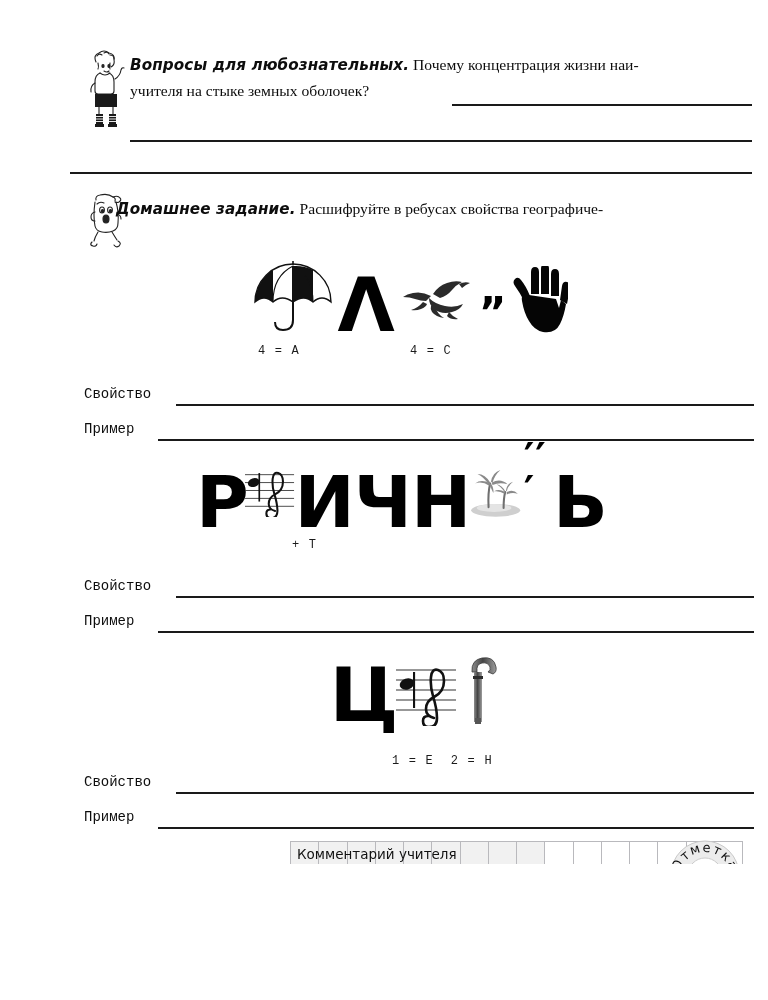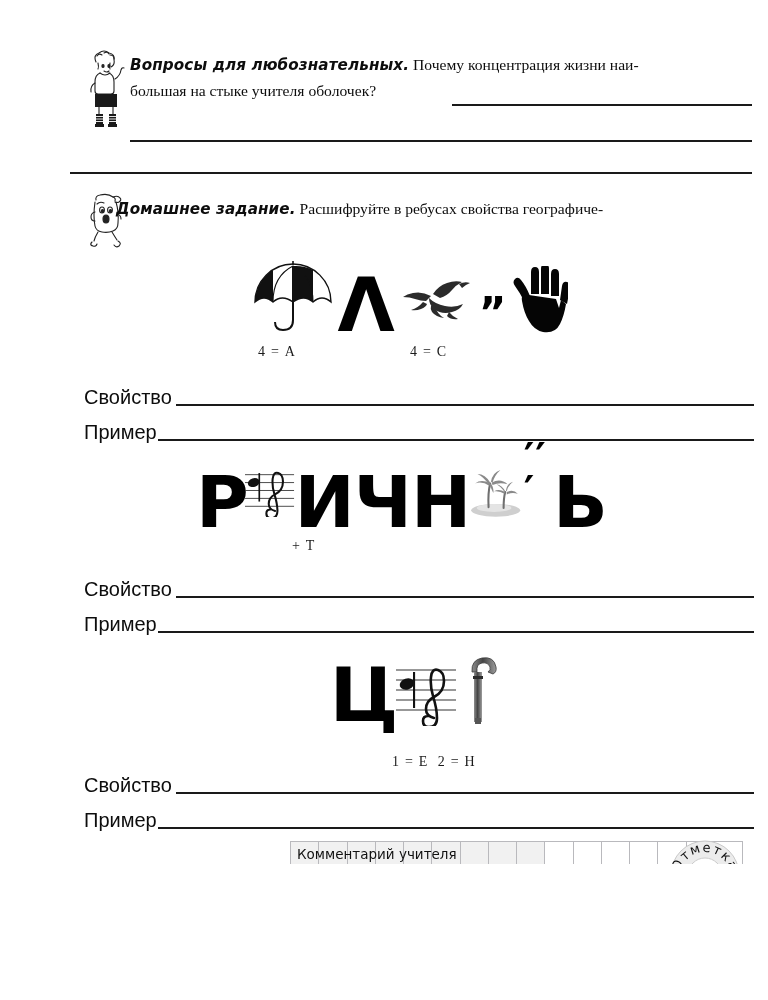--- a/index.html
+++ b/index.html
@@ -56,32 +56,32 @@
     justify-content: center;
   }
   .glyph {
     font-family: "DejaVu Sans", sans-serif;
     font-weight: bold;
     color: #000;
     line-height: .82;
   }
   .hint {
     position: absolute;
-    font-family: Liberation Serif, serif;
-    font-size: 14px;
+    font-family: Liberation Mono, monospace;
+    font-size: 12px;
     color: #1b1b1b;
     letter-spacing: 1.2px;
     white-space: pre;
   }
 
   
   .field-label {
     position: absolute;
-    font-family: Liberation Sans, sans-serif;
-    font-size: 20px;
+    font-family: Liberation Mono, monospace;
+    font-size: 14px;
     color: #0d0d0d;
     white-space: nowrap;
   }
 
   
   .grid {
     position: absolute;
     display: grid;
     border-top: 1px solid #b9b9bd;
     border-left: 1px solid #b9b9bd;
@@ -141,21 +141,21 @@
       <g stroke="#fff" stroke-width=".9">
         <path d="M12 66.5 l7 0 M12 69 l7 0 M12 71.5 l7 0 M25 66.5 l7 0 M25 69 l7 0 M25 71.5 l7 0"></path>
       </g>
       <path d="M11 74 l9 0 l0 3 l-9 0 z M24 74 l9 0 l0 3 l-9 0 z" fill="#1a1a1a"></path>
     </svg>
   </div>
 
   <div class="task-text" style="left:130px; top:52px; width:600px;">
     <span class="task-lead">Вопросы для любознательных.</span>
     <span>Почему концентрация жизни наи-</span><br>
-    <span>большая на стыке учителя оболочек?</span>
+    <span>учителя на стыке земных оболочек?</span>
   </div>
 
   <div class="rule" style="left:452px; top:104px; width:300px;"></div>
   <div class="rule" style="left:130px; top:140px; width:622px;"></div>
   <div class="rule" style="left:70px; top:172px; width:682px;"></div>
 
   <div class="mascot" style="left:84px; top:192px; width:46px; height:56px;">
     <svg viewBox="0 0 46 56" xmlns="http://www.w3.org/2000/svg">
       <g fill="none" stroke="#222" stroke-width="1.1" stroke-linecap="round" stroke-linejoin="round">
         <path d="M12 8 q-1 -4 4 -5 q8 -2 13 2 q3 1 2 4"></path>

